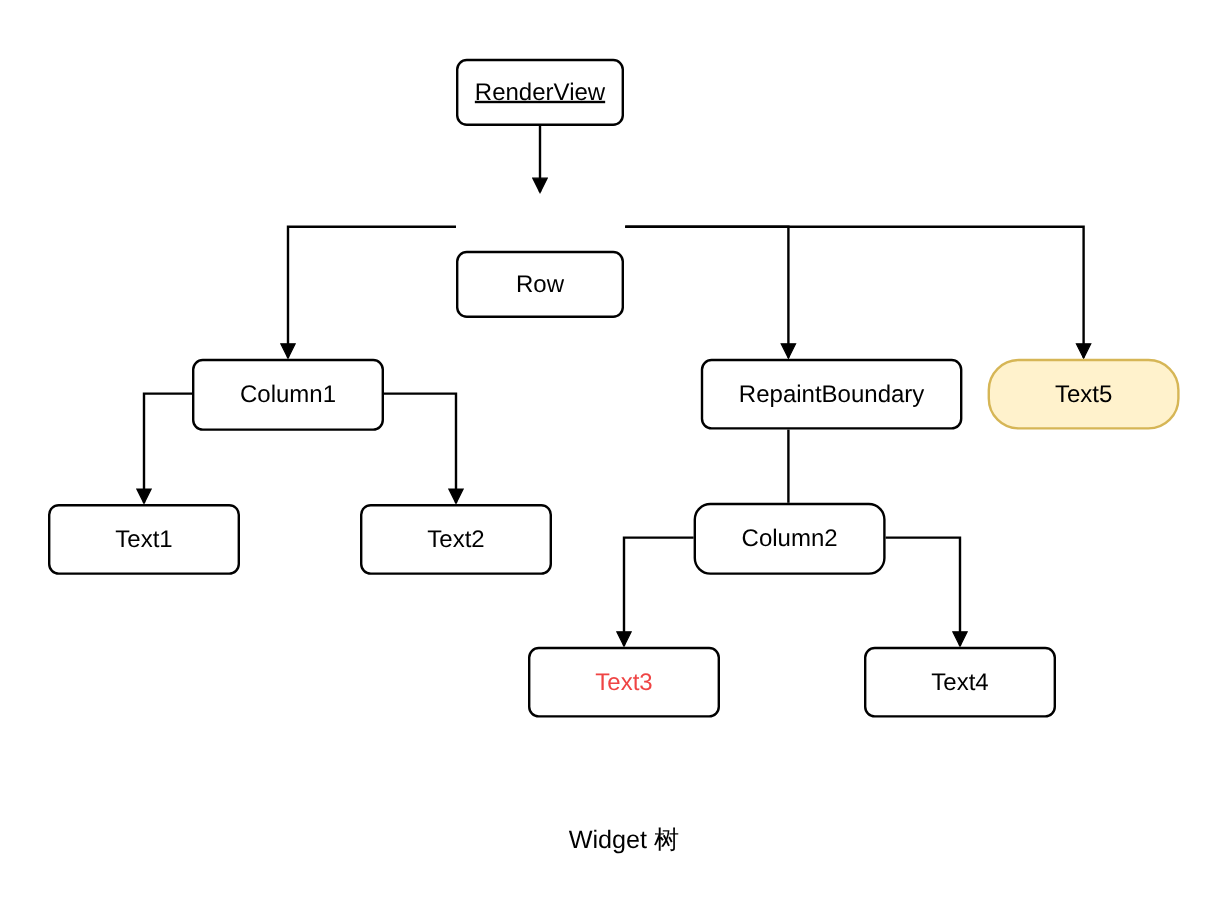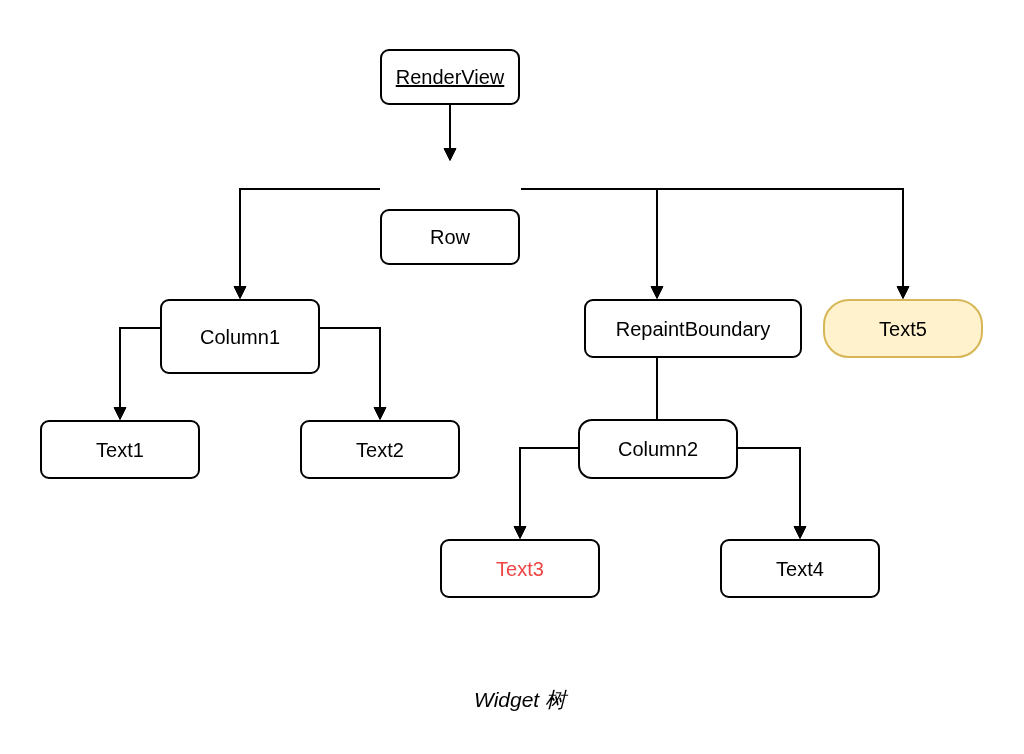--- a/index.html
+++ b/index.html
@@ -41,21 +41,20 @@
     color: #000000;
   }
   .caption {
     position: absolute;
     top: 686px;
     left: 520px;
     transform: translateX(-50%);
     font-size: 21px;
     color: #000000;
     white-space: nowrap;
-    font-style: italic;
   }
 </style>
 </head>
 <body>
 
 <div class="canvas">
   <svg id="edges-layer" width="1024" height="754" viewBox="0 0 1024 754" xmlns="http://www.w3.org/2000/svg">
     <defs>
       <marker id="arrowhead" markerUnits="userSpaceOnUse" markerWidth="14" markerHeight="14" viewBox="0 0 14 14" refX="12.5" refY="7" orient="auto">
         <path d="M1,1 L13,7 L1,13 Z" fill="#000000" stroke="#000000"></path>
@@ -71,21 +70,21 @@
       <polyline points="578,448 520,448 520,538" stroke="#000000" marker-end="url(#arrowhead)"></polyline>
       <polyline points="738,448 800,448 800,538" stroke="#000000" marker-end="url(#arrowhead)"></polyline>
     </svg>
   <div id="nodes-layer">
       <div class="node" style="left: 380px; top: 49px; width: 140px; height: 56px; background: rgb(255, 255, 255); border-color: rgb(0, 0, 0); color: rgb(0, 0, 0); text-decoration: underline;">
         <span>RenderView</span>
       </div>
       <div class="node" style="left: 380px; top: 161px; width: 140px; height: 56px; background: rgb(255, 255, 255); border-color: rgb(0, 0, 0); color: rgb(0, 0, 0); margin-top: 48px;">
         <span>Row</span>
       </div>
-      <div class="node" style="left: 160px; top: 299px; width: 160px; height: 75px; background: rgb(255, 255, 255); border-color: rgb(0, 0, 0); color: rgb(0, 0, 0);">
+      <div class="node" style="left: 160px; top: 299px; width: 160px; height: 60px; background: rgb(255, 255, 255); border-color: rgb(0, 0, 0); color: rgb(0, 0, 0);">
         <span>Column1</span>
       </div>
       <div class="node" style="left: 548px; top: 299px; width: 218px; height: 59px; background: rgb(255, 255, 255); border-color: rgb(0, 0, 0); color: rgb(0, 0, 0); margin-left: 36px;">
         <span>RepaintBoundary</span>
       </div>
       <div class="node" style="left: 823px; top: 299px; width: 160px; height: 59px; background: rgb(255, 242, 204); border-color: rgb(214, 182, 86); color: rgb(0, 0, 0); border-radius: 26px;">
         <span>Text5</span>
       </div>
       <div class="node" style="left: 40px; top: 420px; width: 160px; height: 59px; background: rgb(255, 255, 255); border-color: rgb(0, 0, 0); color: rgb(0, 0, 0);">
         <span>Text1</span>

